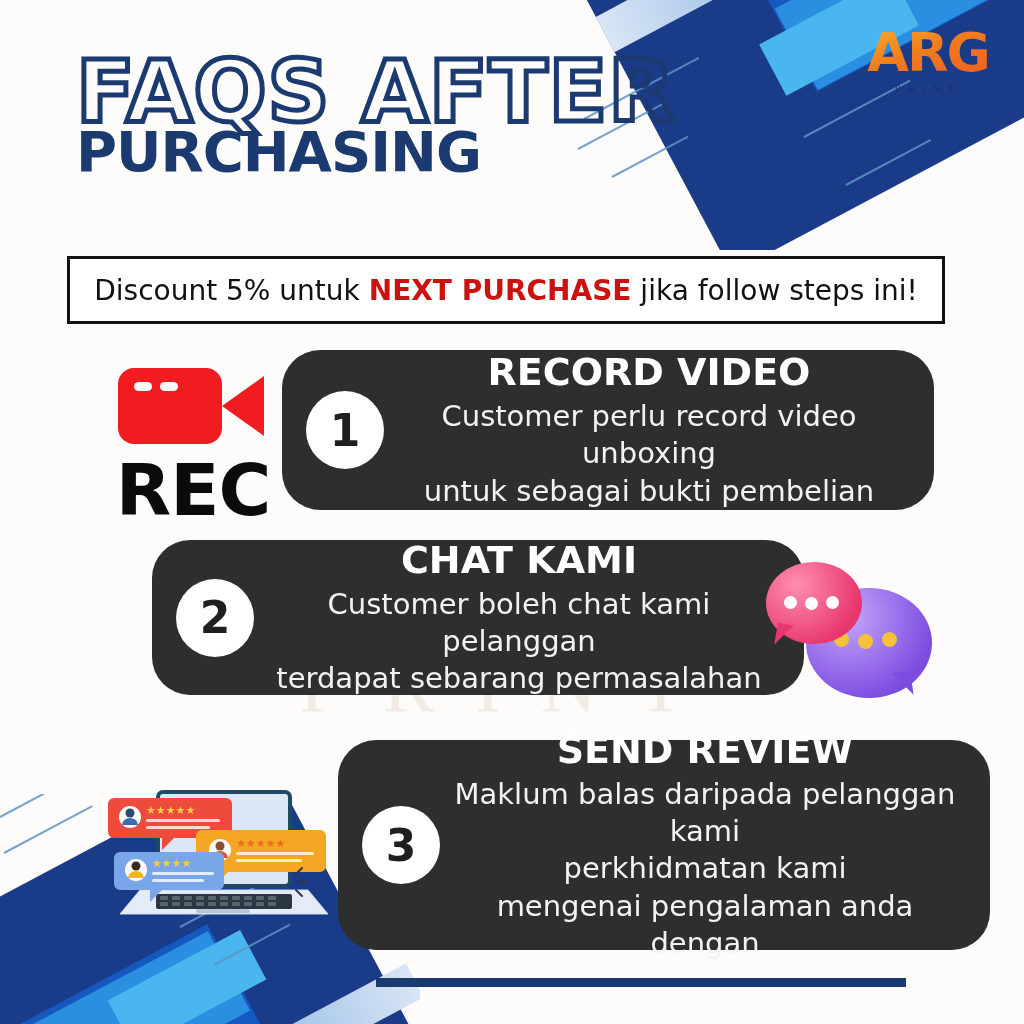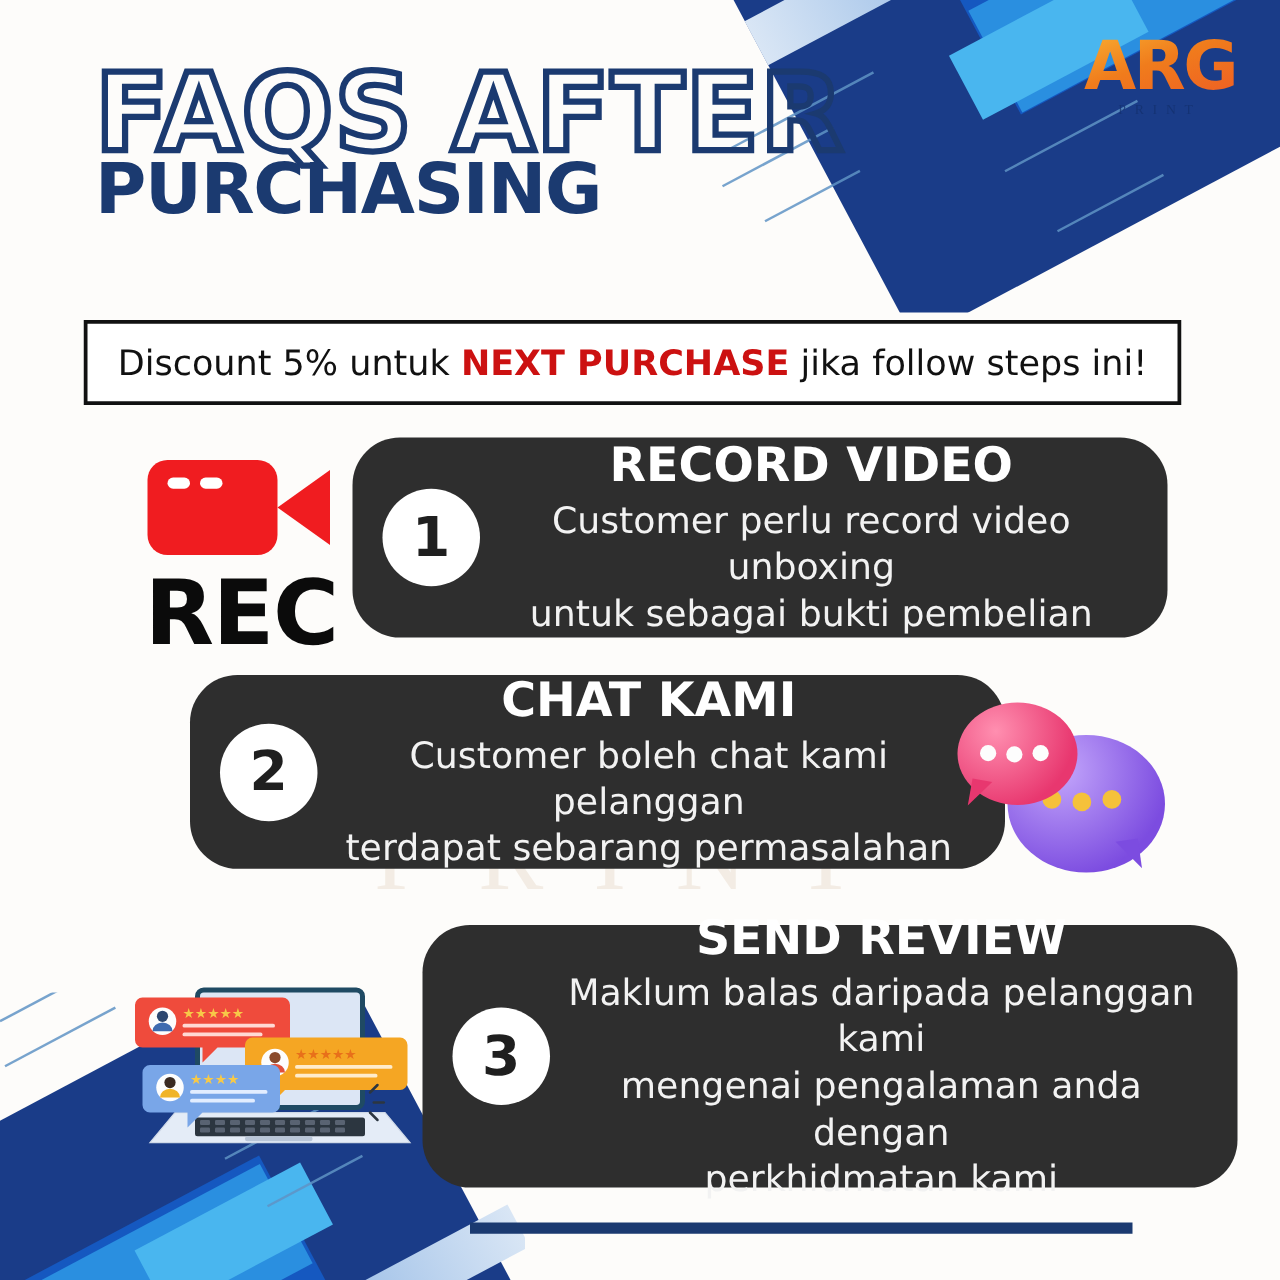--- a/index.html
+++ b/index.html
@@ -342,22 +342,22 @@
     <span class="dot-w" style="left:47px; top:41px;"></span>
     <span class="dot-w" style="left:68px; top:40px;"></span>
   </div>
 
   <div class="card" id="card3">
     <div class="badge">3</div>
     <div class="card-body">
       <div class="card-title">SEND REVIEW</div>
       <div class="card-desc">
         <div>Maklum balas daripada pelanggan kami</div>
+        <div>perkhidmatan kami</div>
         <div>mengenai pengalaman anda dengan</div>
-        <div>perkhidmatan kami</div>
       </div>
     </div>
   </div>
 
   <div id="review-icon">
     <svg width="250" height="150" viewBox="0 0 250 150">
 
       <rect x="62" y="14" width="132" height="94" rx="5" fill="#dce6f5" stroke="#1f4a63" stroke-width="4"></rect>
 
       <path d="M44 112 L212 112 L232 136 L24 136 Z" fill="#e4ecf7" stroke="#cfd9e8" stroke-width="1"></path>

